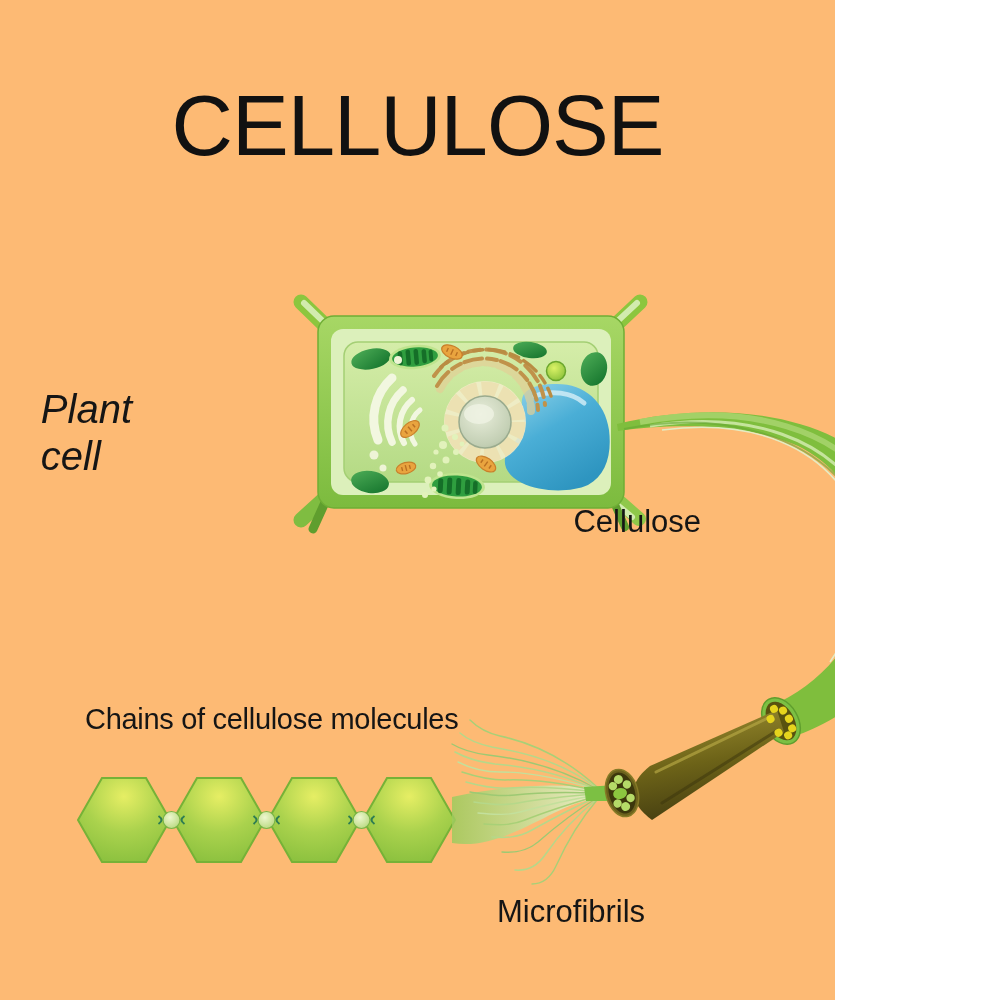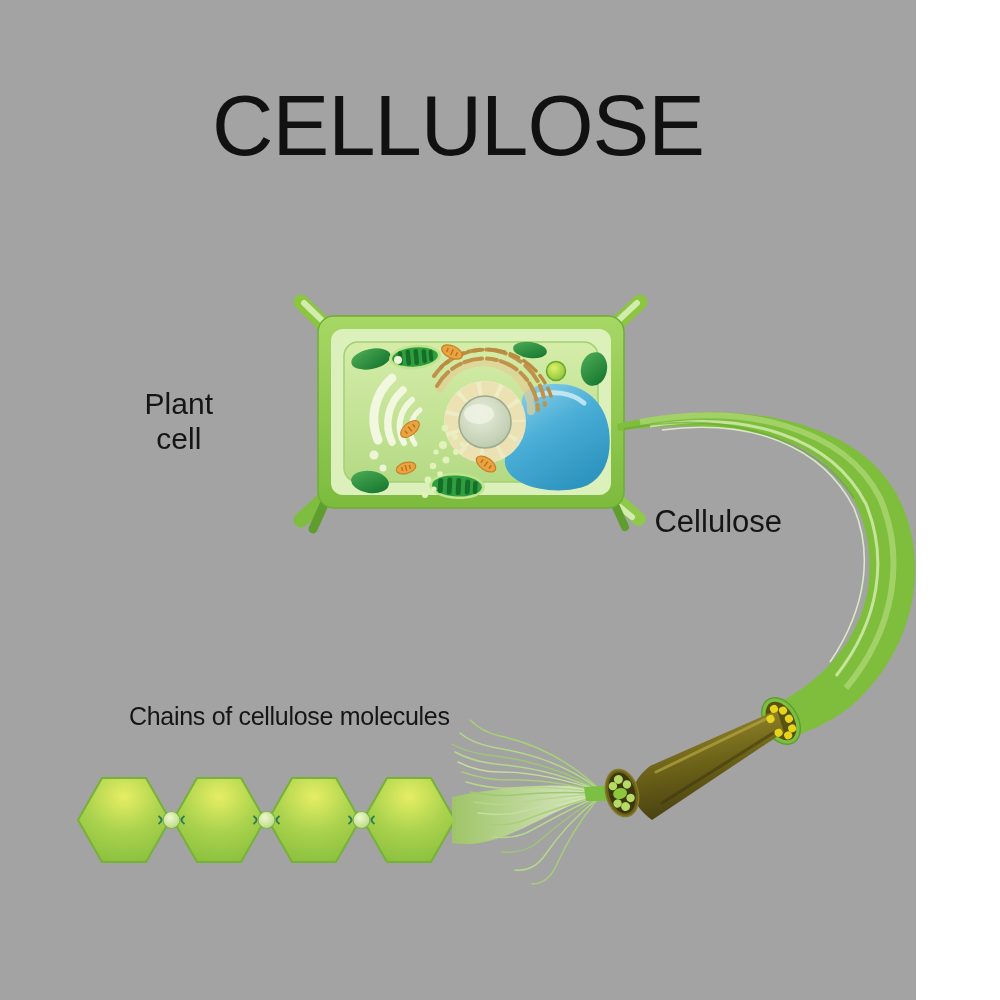--- a/index.html
+++ b/index.html
@@ -1,29 +1,29 @@
 <!DOCTYPE html>
 <html><head>
 <meta charset="utf-8">
 <style>
   html,body{margin:0;padding:0;background:#ffffff;}
   .canvas{
-    position:relative;width:916px;height:1000px;background:#a3a3a3;
+    position:relative;width:835px;height:1000px;background:#fdba74;
     font-family:"Liberation Sans", sans-serif; overflow:hidden;
   }
   .diagram-svg{position:absolute;left:0;top:0;}
   .lbl{position:absolute;color:#151515;line-height:1.18;}
   .title{
     left:0;right:0;top:76px;text-align:center;
     font-size:85px;letter-spacing:-1px;font-weight:400;color:#111;
   }
-  .plant-cell{right:703px;top:386px;font-size:30px;text-align:center;}
+  .plant-cell{right:703px;top:386px;font-size:40px;text-align:left;font-style:italic;}
   .cellulose-fibers{right:134px;top:504px;font-size:31px;text-align:right;}
   .macrofibrils{left:558px;top:704px;font-size:31px;}
-  .chains{left:85px;top:702px;font-size:25px;letter-spacing:-0.3px;margin-left:44px;}
+  .chains{left:85px;top:702px;font-size:29px;letter-spacing:-0.3px;}
   .microfibrils{left:497px;top:894px;font-size:31px;}
 </style>
 </head>
 <body>
 
 <div class="canvas">
 
   <svg class="diagram-svg" width="1000" height="1000" viewBox="0 0 1000 1000">
     <defs>
       <linearGradient id="gradWall" x1="0" y1="0" x2="0" y2="1">
@@ -295,14 +295,15 @@
     <div>cell</div>
   </div>
 
   <div class="lbl cellulose-fibers">
     <div>Cellulose</div>
   </div>
 
 
   <div class="lbl chains">Chains of cellulose molecules</div>
 
+  <div class="lbl microfibrils">Microfibrils</div>
 
 </div>
 
 </body></html>

